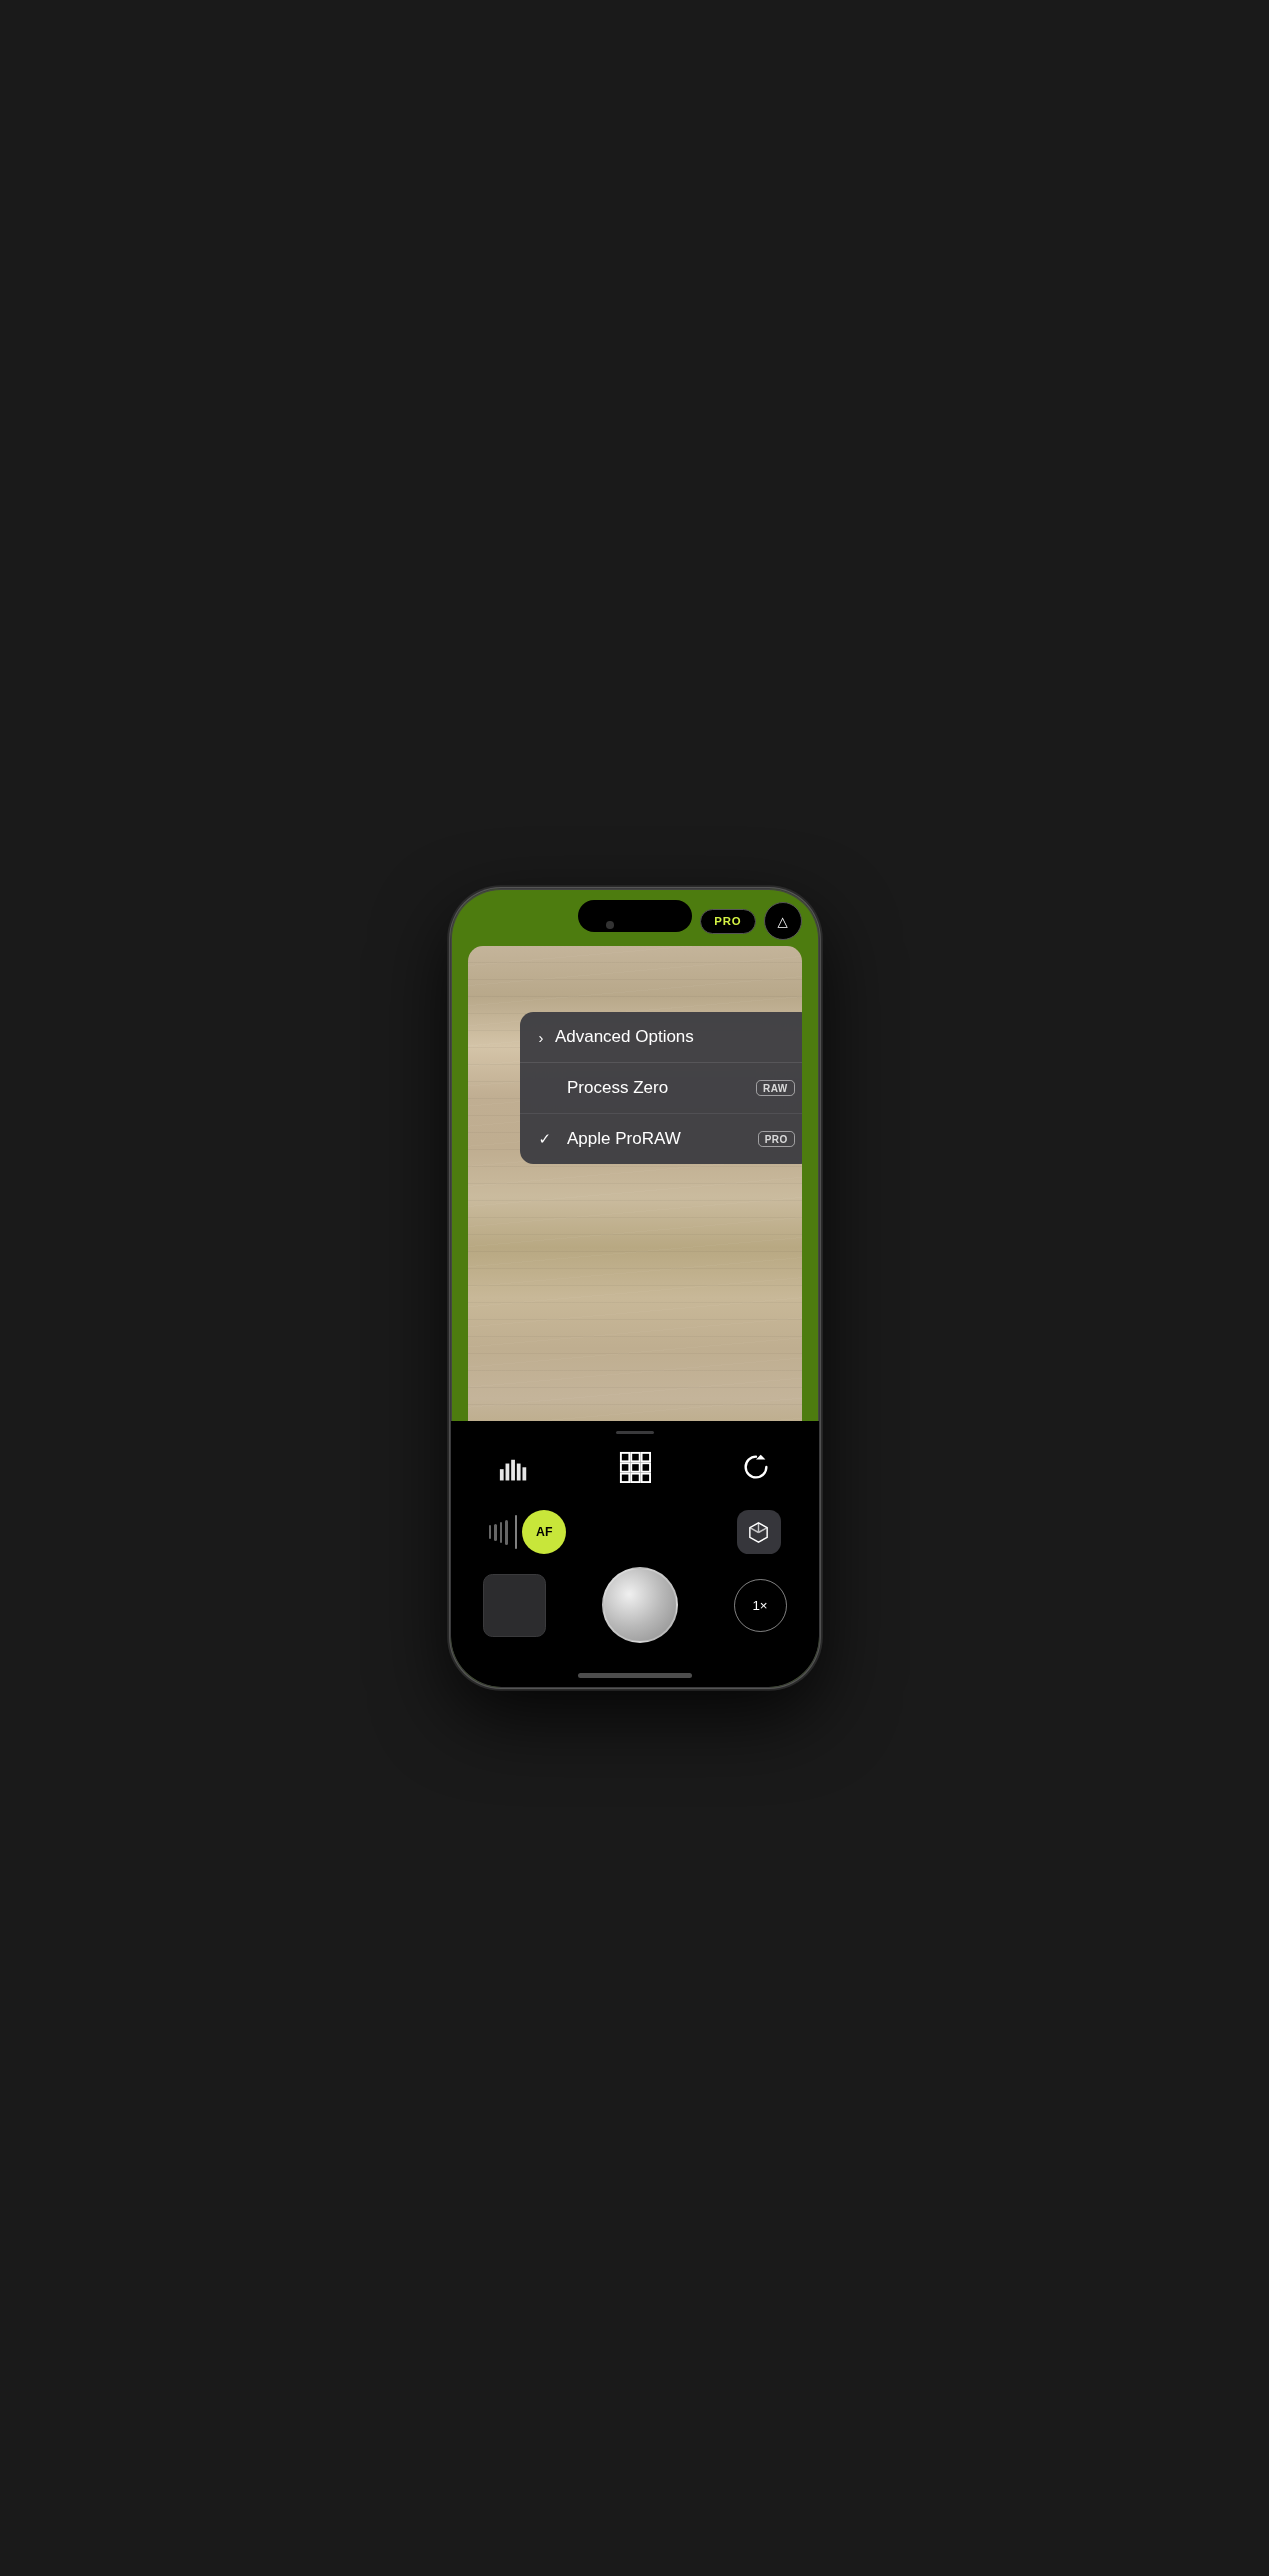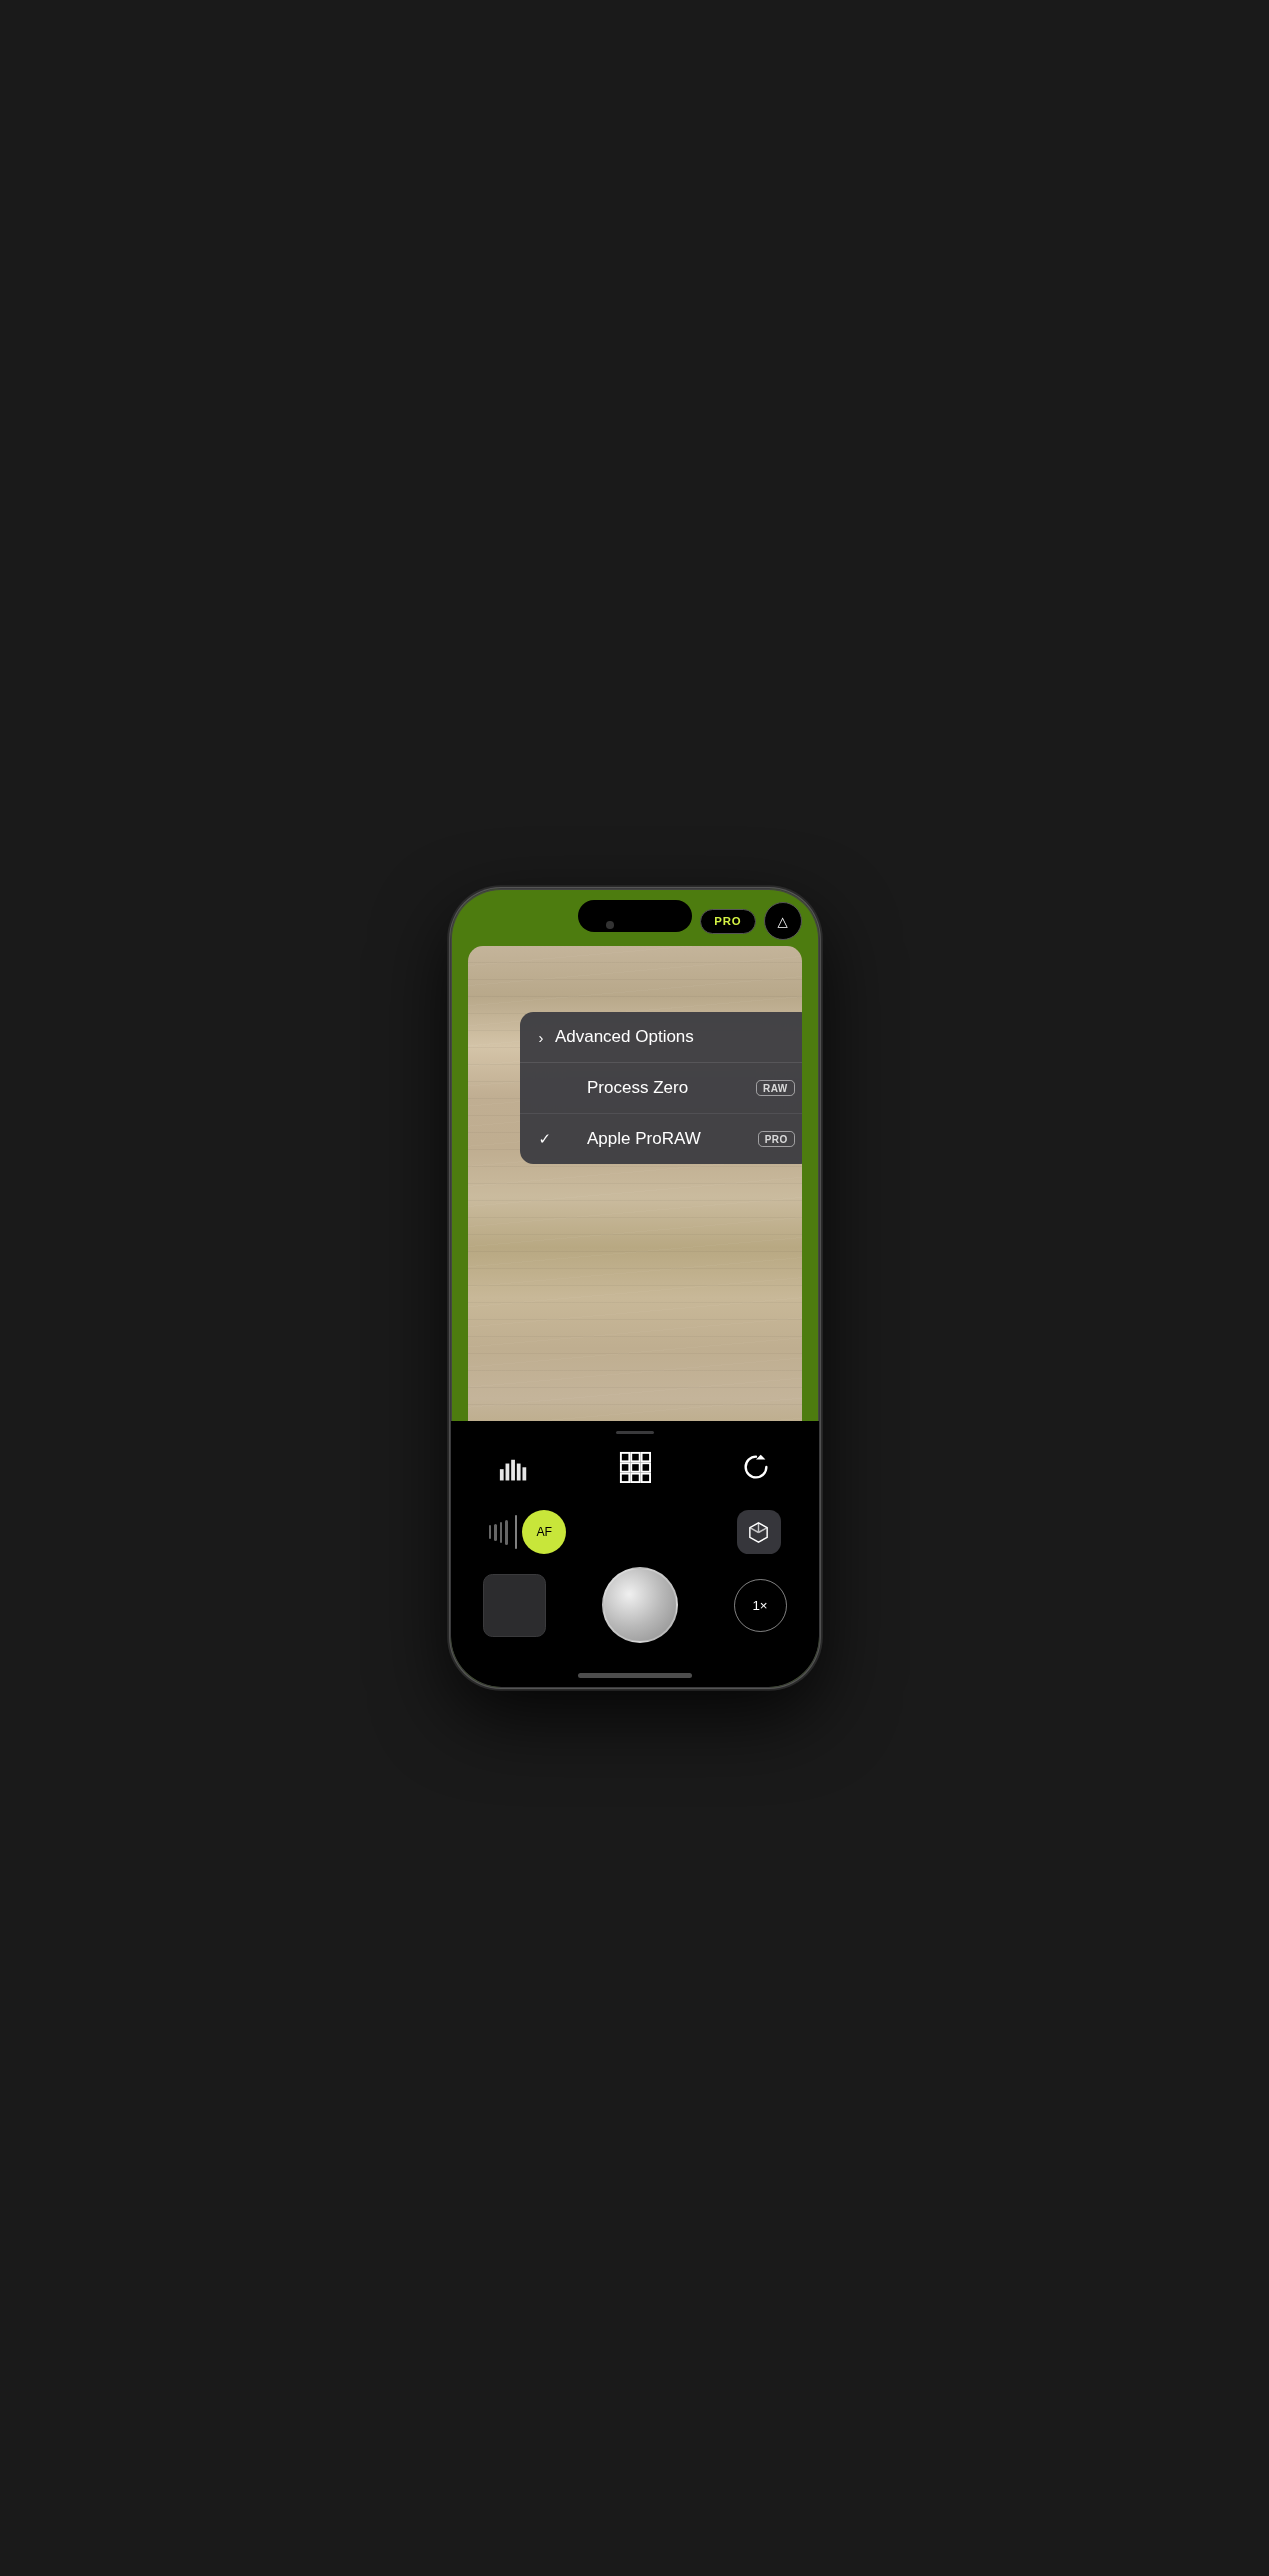--- a/index.html
+++ b/index.html
@@ -216,21 +216,20 @@
     .checkmark {
       color: #fff;
       font-size: 15px;
       width: 19px;
     }
 
     .menu-item-label {
       color: #fff;
       font-size: 17px;
       font-weight: 400;
-      margin-left: 20px;
     }
 
     .format-badge {
       border: 1.4px solid rgba(255,255,255,0.5);
       border-radius: 4.7px;
       padding: 1.9px 5.7px;
       font-size: 10px;
       color: rgba(255,255,255,0.8);
       font-weight: 700;
       letter-spacing: 0.5px;
@@ -291,21 +290,21 @@
       border-radius: 50%;
       display: flex;
       align-items: center;
       justify-content: center;
       cursor: pointer;
     }
 
     .af-button span {
       color: #000;
       font-size: 12.3px;
-      font-weight: 400;
+      font-weight: 700;
     }
 
     .focus-slider {
       display: flex;
       align-items: center;
       gap: 2.8px;
     }
 
     .slider-bar {
       width: 2.8px;

